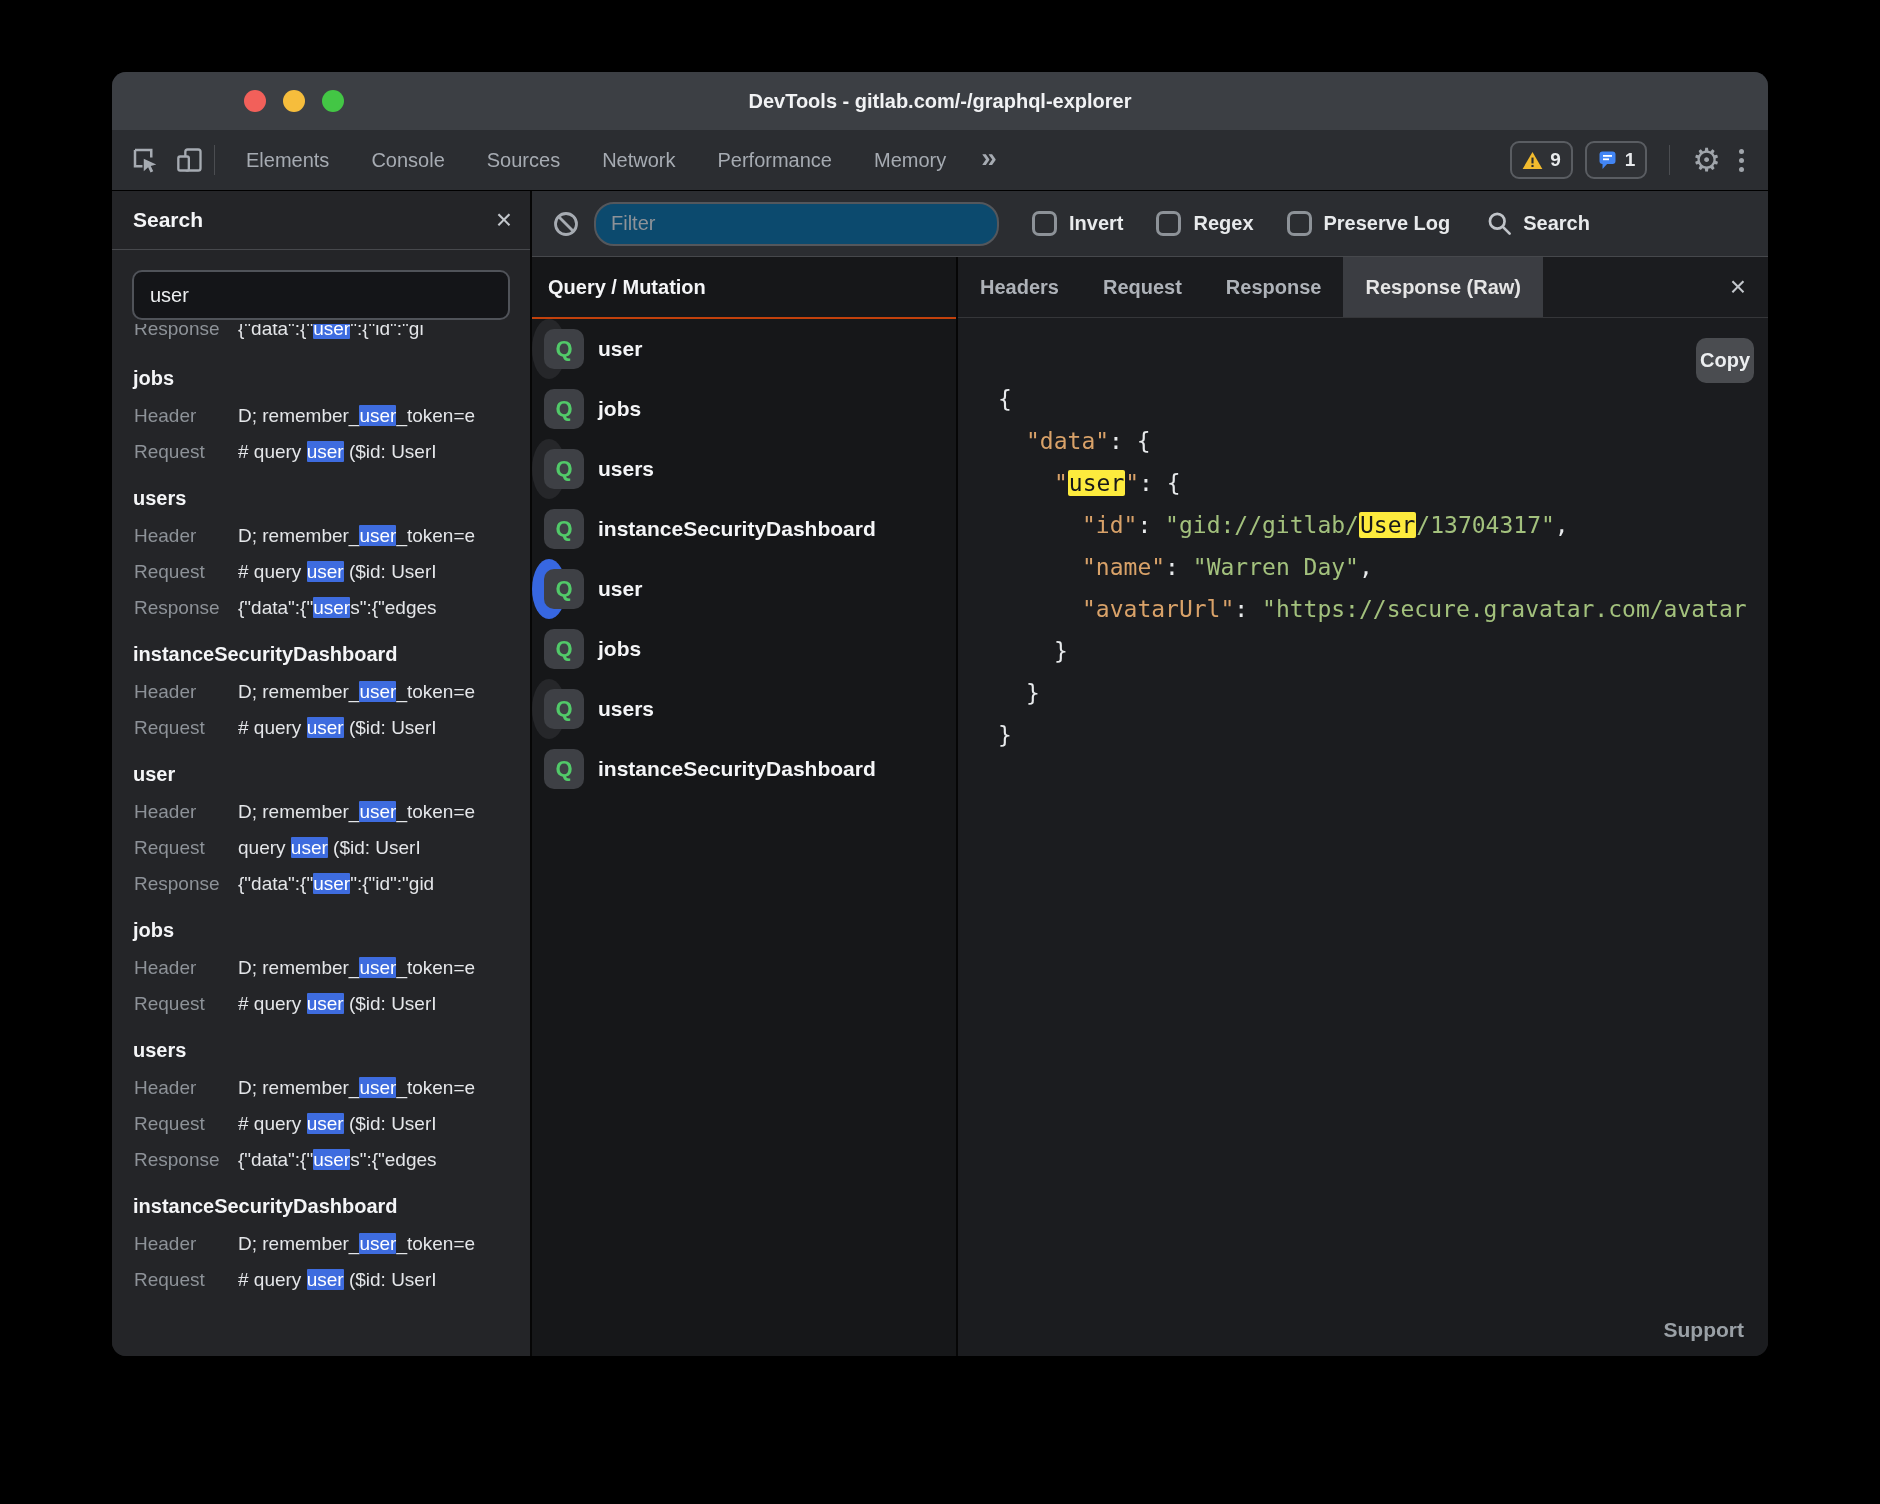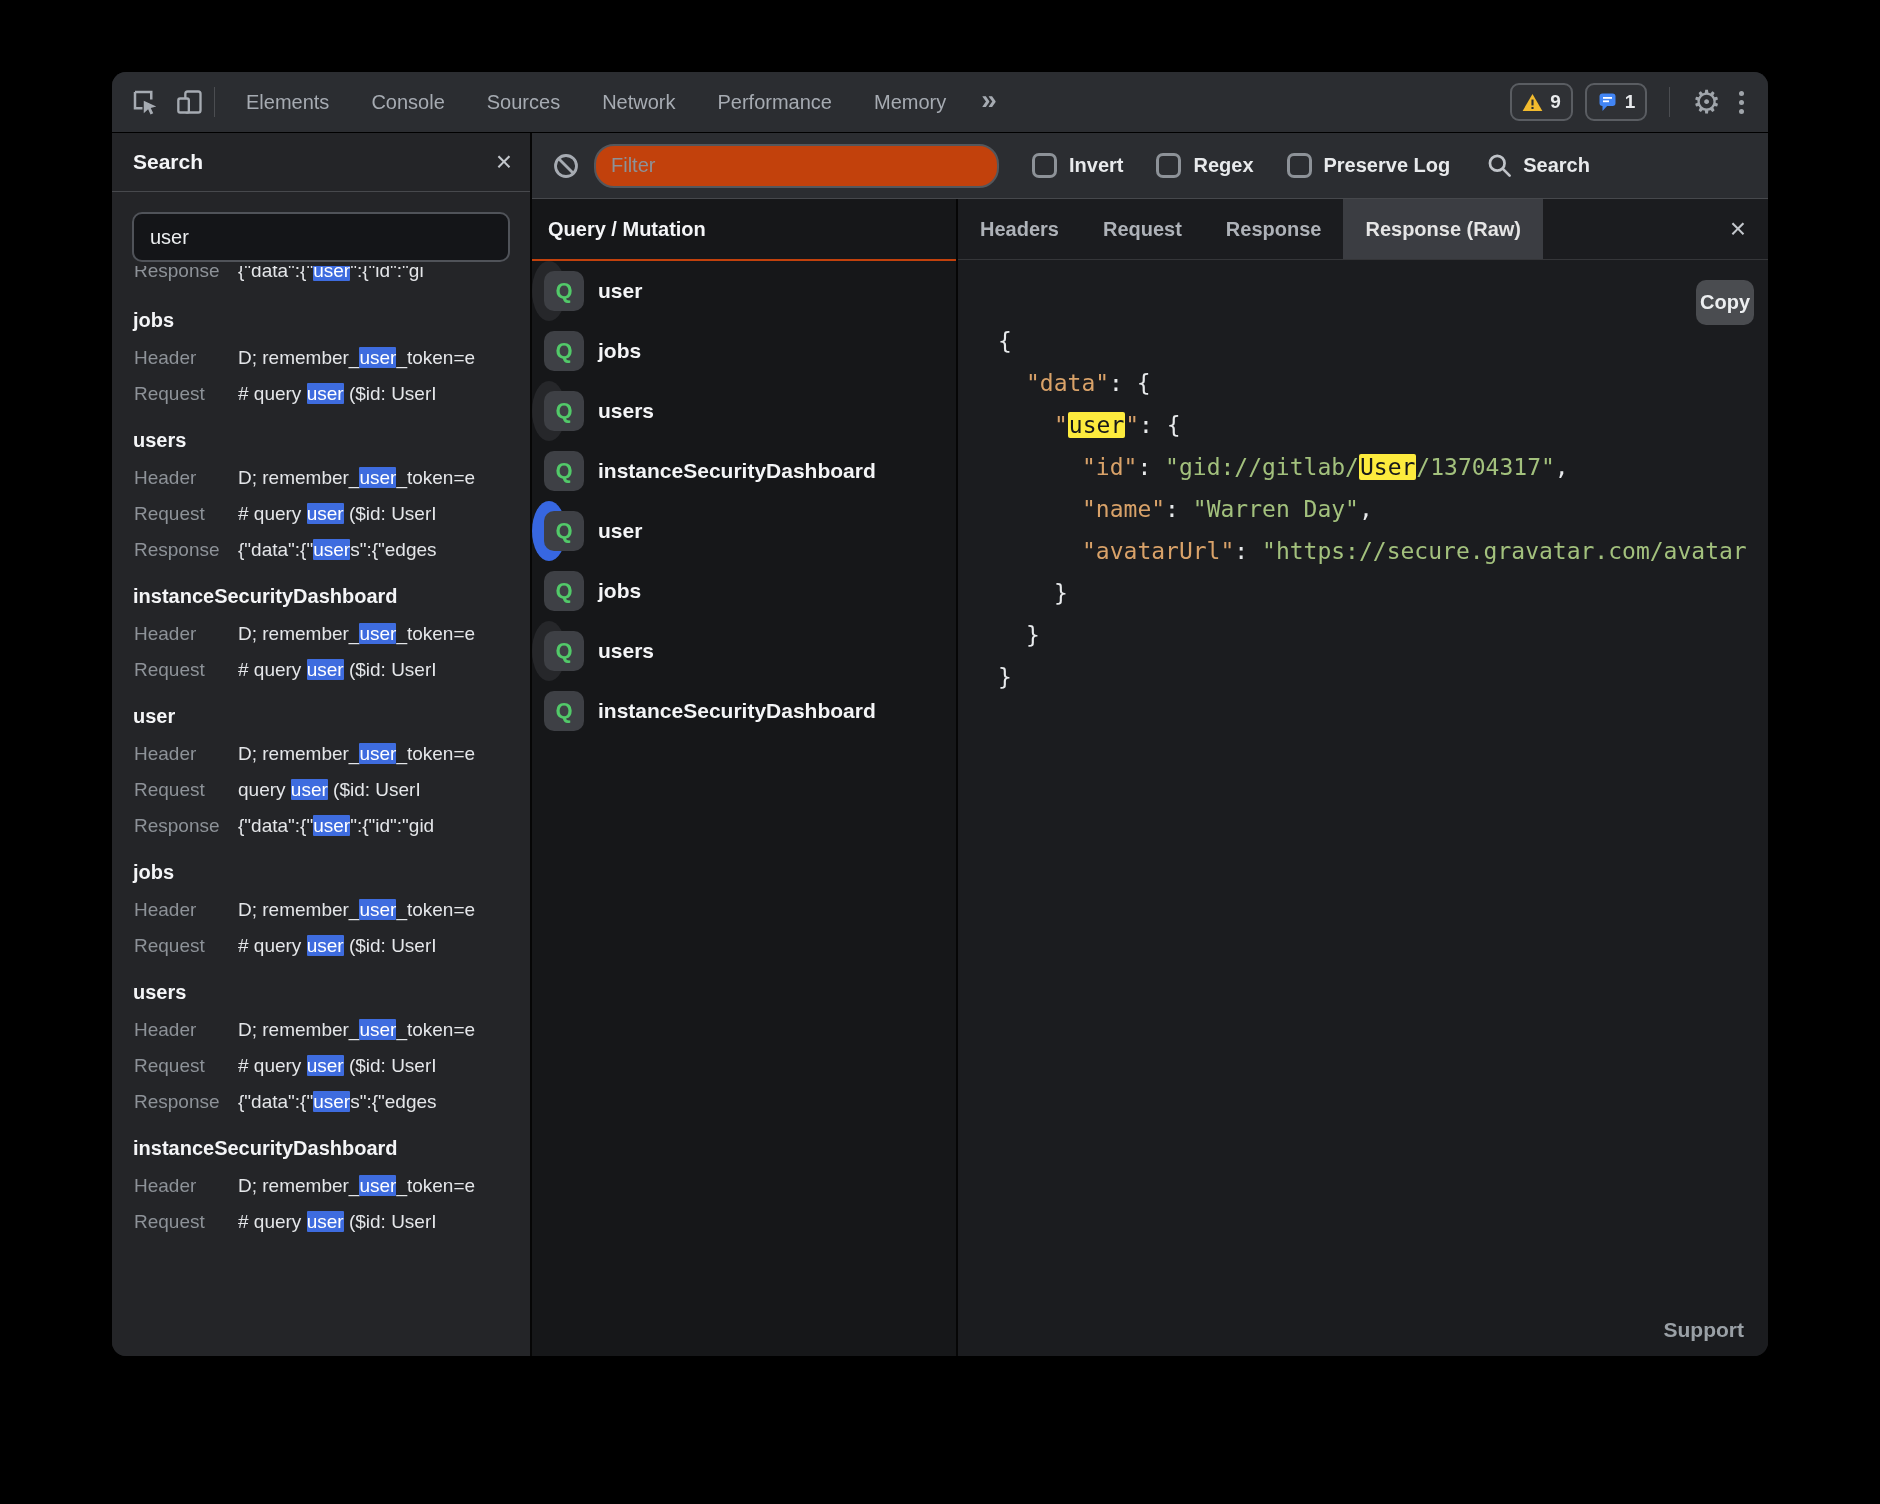--- a/index.html
+++ b/index.html
@@ -43,21 +43,21 @@
   .sec-title{line-height:40px;font-size:20px;font-weight:700;color:#f4f5f7;padding-left:21px;}
   .sec-row{display:flex;line-height:36px;padding-left:22px;white-space:nowrap;overflow:hidden;font-size:19px;}
   .sec-label{flex:0 0 104px;color:#8d9298;}
   .sec-value{color:#e4e6e9;}
   .hl-blue{background:#3e6cdf;color:#fff;border-radius:1px;}
 
   
   .right-region{flex:1;display:flex;flex-direction:column;min-width:0;}
   .filter-bar{flex:0 0 65px;background:#2b2d31;border-bottom:1px solid #46484c;display:flex;align-items:center;}
   .ban-icon{margin-left:20px;flex:none;display:flex;}
-  .filter-input{margin-left:14px;width:405px;height:44px;box-sizing:border-box;background:#c2410c;border:2px solid #54575c;border-radius:20px;color:#eceef0;font-size:20px;padding:0 15px;font-family:"Liberation Sans",sans-serif;outline:none;}
+  .filter-input{margin-left:14px;width:405px;height:44px;box-sizing:border-box;background:#0c4a6e;border:2px solid #54575c;border-radius:20px;color:#eceef0;font-size:20px;padding:0 15px;font-family:"Liberation Sans",sans-serif;outline:none;}
   .filter-input::placeholder{color:#8d9298;}
   .cb-groups{display:flex;align-items:center;}
   .cb-group{display:flex;align-items:center;margin-left:33px;gap:12px;}
   .checkbox{width:25px;height:25px;border:3px solid #8d9298;border-radius:7px;box-sizing:border-box;background:transparent;}
   .cb-label{font-size:20px;color:#e8eaec;font-weight:600;white-space:nowrap;}
   .search-group{display:flex;align-items:center;gap:10px;margin-left:36px;}
   .sg-label{font-size:20px;color:#e8eaec;font-weight:600;}
 
   .split{flex:1;display:flex;min-height:0;}
 
@@ -84,20 +84,28 @@
   .jpun{color:#e8eaec;}
   .hly{background:#fdeb3d;color:#17181a;border-radius:2px;padding:0 1px;}
   .copy-btn{position:absolute;top:20px;right:14px;background:#4a4c50;border:none;border-radius:10px;color:#eceef0;font-family:"Liberation Sans",sans-serif;font-size:20px;font-weight:600;padding:11px 4px;}
   .support{position:absolute;bottom:14px;right:24px;color:#9aa0a6;font-weight:700;font-size:21px;font-family:"Liberation Sans",sans-serif;}
 </style>
 </head>
 <body>
 
 <div class="window">
 
+  <div class="titlebar">
+    <div class="lights">
+      <span class="light red"></span>
+      <span class="light yellow"></span>
+      <span class="light green"></span>
+    </div>
+    <div class="win-title">DevTools - gitlab.com/-/graphql-explorer</div>
+  </div>
 
   <div class="toolbar">
     <div class="tb-icons">
       <span style="display:flex;">
         <svg width="30" height="30" viewBox="0 0 24 24">
             <path d="M4 4 h13 v6" fill="none" stroke="#a6abb2" stroke-width="2"></path>
             <path d="M4 4 v13 h6" fill="none" stroke="#a6abb2" stroke-width="2"></path>
             <polygon points="11,11 21,15.5 16.6,16.8 18.6,21 16.4,22 14.5,17.8 11,21" fill="#a6abb2"></polygon>
           </svg>
       </span>

